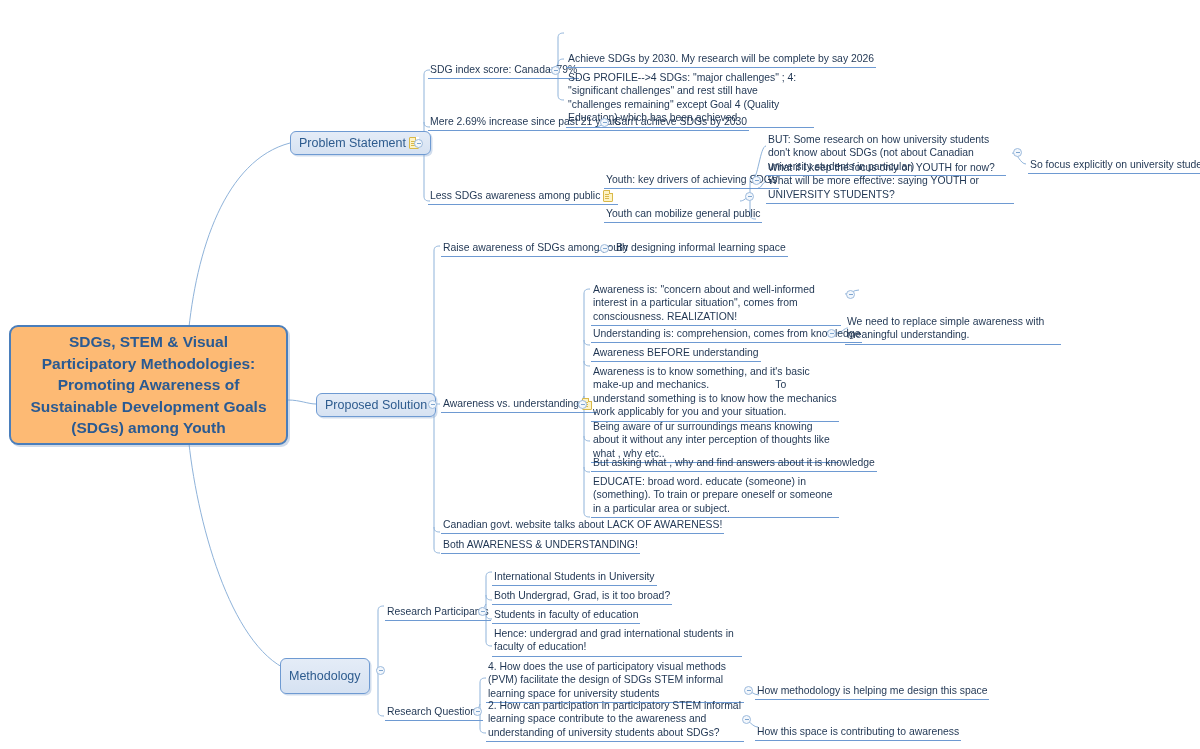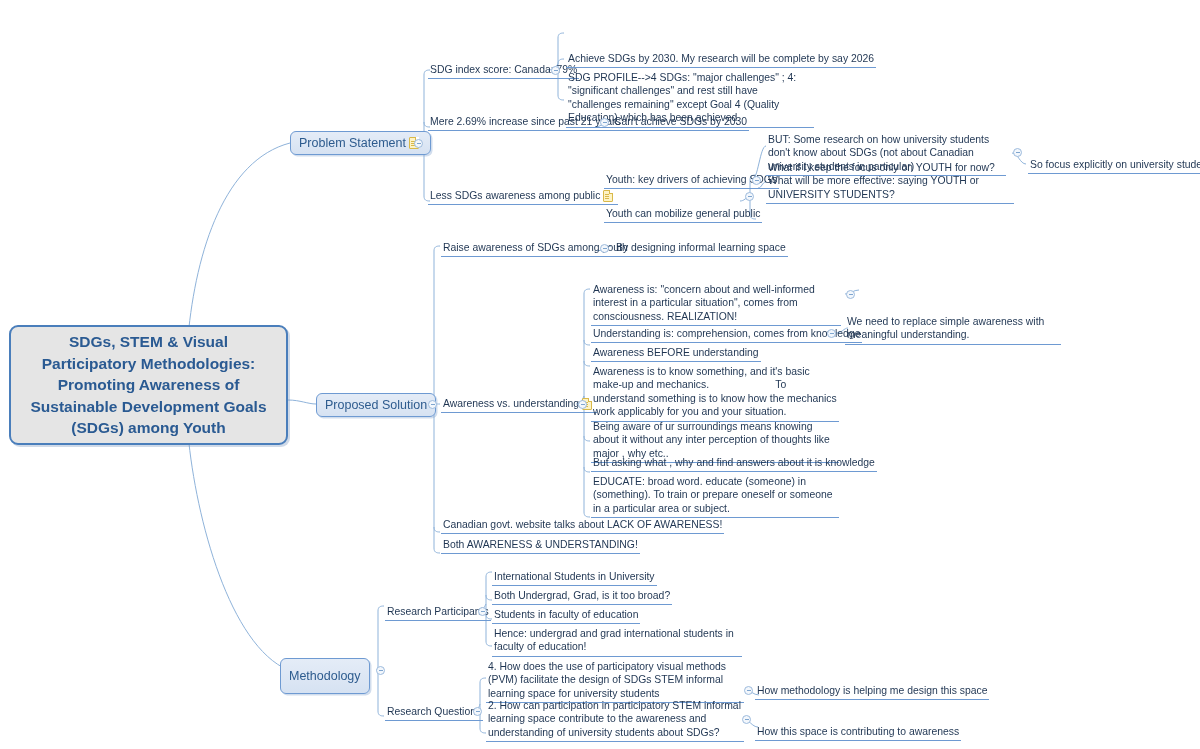--- a/index.html
+++ b/index.html
@@ -9,21 +9,21 @@
     font-family:"Liberation Sans","DejaVu Sans",sans-serif;
     -webkit-font-smoothing:antialiased;
   }
   #canvas{position:absolute;left:0;top:0;width:1200px;height:749px;}
   svg.links{position:absolute;left:0;top:0;width:1200px;height:749px;pointer-events:none;}
 
   
   .root{
     position:absolute;
     box-sizing:border-box;
-    background:#e5e5e5;
+    background:#fdba74;
     border:2px solid #4a7ebb;
     border-radius:9px;
     box-shadow:2px 2px 0 rgba(120,150,190,.35);
     color:#2a5a92;
     font-weight:bold;
     font-size:15.5px;
     line-height:21.5px;
     text-align:center;
     display:flex;align-items:center;justify-content:center;
     padding:6px 10px;
@@ -252,21 +252,21 @@
 
   <div class="leaf nowrap" style="left:591px;top:326px;">Understanding is: comprehension, comes from knowledge</div>
   <div class="collapse-icon" style="left:827px;top:329px;"></div>
 
   <div class="leaf" style="left:845px;top:314px;width:216px;">We need to replace simple awareness with meaningful understanding.</div>
 
   <div class="leaf nowrap" style="left:591px;top:345px;">Awareness BEFORE understanding</div>
 
   <div class="leaf" style="left:591px;top:364px;width:248px;white-space:pre-wrap;">Awareness is to know something, and it's basic make-up and mechanics.                       To understand something is to know how the mechanics work applicably for you and your situation.</div>
 
-  <div class="leaf" style="left:591px;top:419px;width:248px;">Being aware of ur surroundings means knowing about it without any inter perception of thoughts like major , why etc..</div>
+  <div class="leaf" style="left:591px;top:419px;width:248px;">Being aware of ur surroundings means knowing about it without any inter perception of thoughts like what , why etc..</div>
 
   <div class="leaf nowrap" style="left:591px;top:455px;">But asking what , why and find answers about it is knowledge</div>
 
   <div class="leaf" style="left:591px;top:474px;width:248px;">EDUCATE: broad word. educate (someone) in (something). To train or prepare oneself or someone in a particular area or subject.</div>
 
   <div class="leaf nowrap" style="left:441px;top:517px;">Canadian govt. website talks about LACK OF AWARENESS!</div>
 
   <div class="leaf nowrap" style="left:441px;top:537px;">Both AWARENESS &amp; UNDERSTANDING!</div>
 
   <div class="leaf nowrap" style="left:385px;top:604px;">Research Participants</div>

